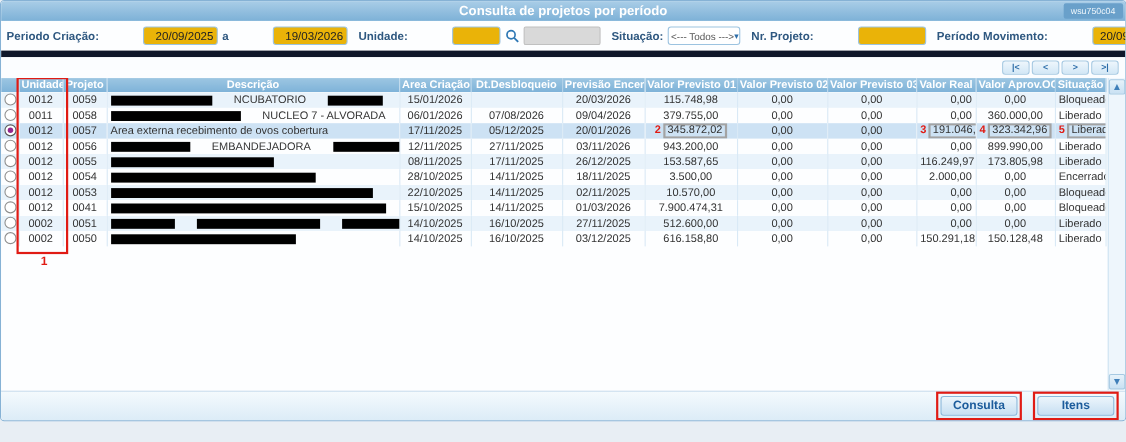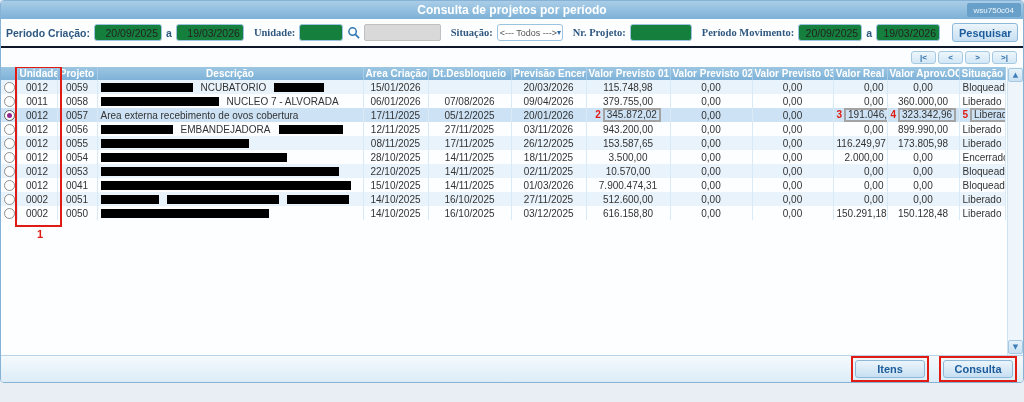--- a/index.html
+++ b/index.html
@@ -6,53 +6,53 @@
   body{width:1024px;height:402px;font-family:"Liberation Sans",sans-serif;}
   .window{position:relative;width:1024px;height:383px;box-sizing:border-box;border:1px solid #86b2d5;
           border-radius:4px;overflow:hidden;background:#fff;display:flex;flex-direction:column;}
   
   .titlebar{height:18px;flex:0 0 18px;background:linear-gradient(#a9cde7,#7db1d7);display:flex;align-items:center;position:relative;}
   .title{flex:1;text-align:center;color:#fff;font-weight:bold;font-size:12px;}
   .code{position:absolute;right:2px;top:2px;bottom:2px;background:#69a0ca;padding:1px 7px;border-radius:2px;
         color:#eef6fc;font-size:8px;display:flex;align-items:center;}
   
   .filterbar{height:27px;flex:0 0 27px;display:flex;align-items:center;padding:0 5px;background:#fdfeff;
-             border-bottom:2px solid #0f172a;font-size:10.5px;color:#2f5880;font-weight:bold;gap:4px;white-space:nowrap;}
+             border-bottom:6px solid #0f172a;font-size:10.5px;color:#2f5880;font-weight:bold;gap:4px;white-space:nowrap;}
   .tfield{height:17px;box-sizing:border-box;border:1px solid #9cc3e0;border-radius:3px;font-size:10.5px;
-          padding:0 3px;color:#222;font-family:inherit;background:#15803d;outline:none;}
+          padding:0 3px;color:#222;font-family:inherit;background:#eab308;outline:none;margin-left:36px;}
   .date{width:68px;text-align:right;}
   .small{width:44px;}
   .grayfield{flex:1;min-width:70px;height:17px;box-sizing:border-box;background:#d9d9d9;border:1px solid #c0c0c0;border-radius:2px;}
   .selectbox{width:66px;height:17px;box-sizing:border-box;border:1px solid #9cc3e0;border-radius:3px;background:#fff;
              display:flex;align-items:center;justify-content:space-between;padding:0 2px;color:#555;font-weight:normal;font-size:9px;}
   .chev{color:#2d6da8;font-size:8px;font-family:"DejaVu Sans",sans-serif;}
   .mag{width:13px;height:13px;flex:0 0 13px;}
   .btn{background:linear-gradient(#ecf5fb,#c7dff2);border:1px solid #8cb8da;border-radius:3px;color:#1c5c9c;
        font-weight:bold;font-size:11px;font-family:inherit;cursor:pointer;}
   .pesquisar{width:66px;height:19px;margin-left:8px;}
-  .lblgap{margin-left:6px;font-family:Liberation Serif, serif;}
+  .lblgap{margin-left:6px;}
   
   .toolbar{height:17px;flex:0 0 17px;display:flex;justify-content:flex-end;align-items:center;gap:2px;
            padding:1px 6px 1px 0;background:#fbfdff;}
   .pgbtn{width:25px;height:13px;font-size:8px;font-weight:bold;color:#2d6da8;background:linear-gradient(#eef6fc,#d2e7f6);
          border:1px solid #a6c9e2;border-radius:3px;line-height:10px;padding:0;font-family:inherit;cursor:pointer;}
   
   .gridwrap{position:relative;flex:1;display:flex;background:#fdfeff;overflow:hidden;}
   .gridarea{flex:1;}
   table{border-collapse:collapse;table-layout:fixed;width:1004px;}
   th{height:13px;background:linear-gradient(#9cc6e2,#7eb2d8);color:#fff;font-size:10px;font-weight:bold;
      border-right:1px solid #a8cce6;padding:0 2px;white-space:nowrap;overflow:hidden;}
   td{height:14px;font-size:10px;color:#333;border-right:1px solid #d9e9f6;padding:0 3px;white-space:nowrap;overflow:hidden;}
   tr.alt td{background:#e9f3fb;}
   tr.sel td{background:#cde2f4;}
   .ac{text-align:center}.ar{text-align:right}.al{text-align:left}
   .radio{display:inline-block;width:9px;height:9px;border:1px solid #8f8f8f;border-radius:50%;background:#fff;vertical-align:middle;position:relative;}
   .radio.on{border-color:#5a5a5a;}
   .radio.on::after{content:"";position:absolute;left:2px;top:2px;width:5px;height:5px;border-radius:50%;background:#92278f;}
-  .desc-flex{display:flex;align-items:center;gap:8px;}
+  .desc-flex{display:flex;align-items:center;gap:20px;}
   .bar{display:inline-block;height:9px;background:#000;flex:0 0 auto;}
   .rednum{color:#e01b14;font-weight:bold;font-size:10px;margin-right:2px;}
   .redbox{display:inline-block;border:2px solid #a3a3a3;padding:0 2px;line-height:10px;}
   
   .scrollbar{width:16px;flex:0 0 16px;background:#eef6fc;border-left:1px solid #cfe3f2;display:flex;
              flex-direction:column;justify-content:space-between;align-items:center;padding:1px;box-sizing:border-box;}
   .sarr{width:13px;height:12px;background:linear-gradient(#e6f2fa,#c9e1f3);border:1px solid #a6c9e2;border-radius:2px;
         color:#3f7fb9;font-size:7px;line-height:12px;text-align:center;font-family:"DejaVu Sans",sans-serif;cursor:pointer;}
   
   .anno-unidade{position:absolute;left:14px;top:-1px;width:43px;height:157px;border:2px solid #e01b14;pointer-events:none;}
@@ -345,20 +345,20 @@
       <div class="anno-label">1</div>
     </div>
     <div class="scrollbar">
       <div class="sarr">▲</div>
       <div class="sarr">▼</div>
     </div>
   </div>
 
   <div class="footer">
     <div class="redwrap">
+      <button class="btn fbtn">Consulta</button>
+    </div>
+    <div class="redwrap">
       <button class="btn fbtn">Itens</button>
     </div>
-    <div class="redwrap">
-      <button class="btn fbtn">Consulta</button>
-    </div>
   </div>
 
 </div>
 
 </body></html>

